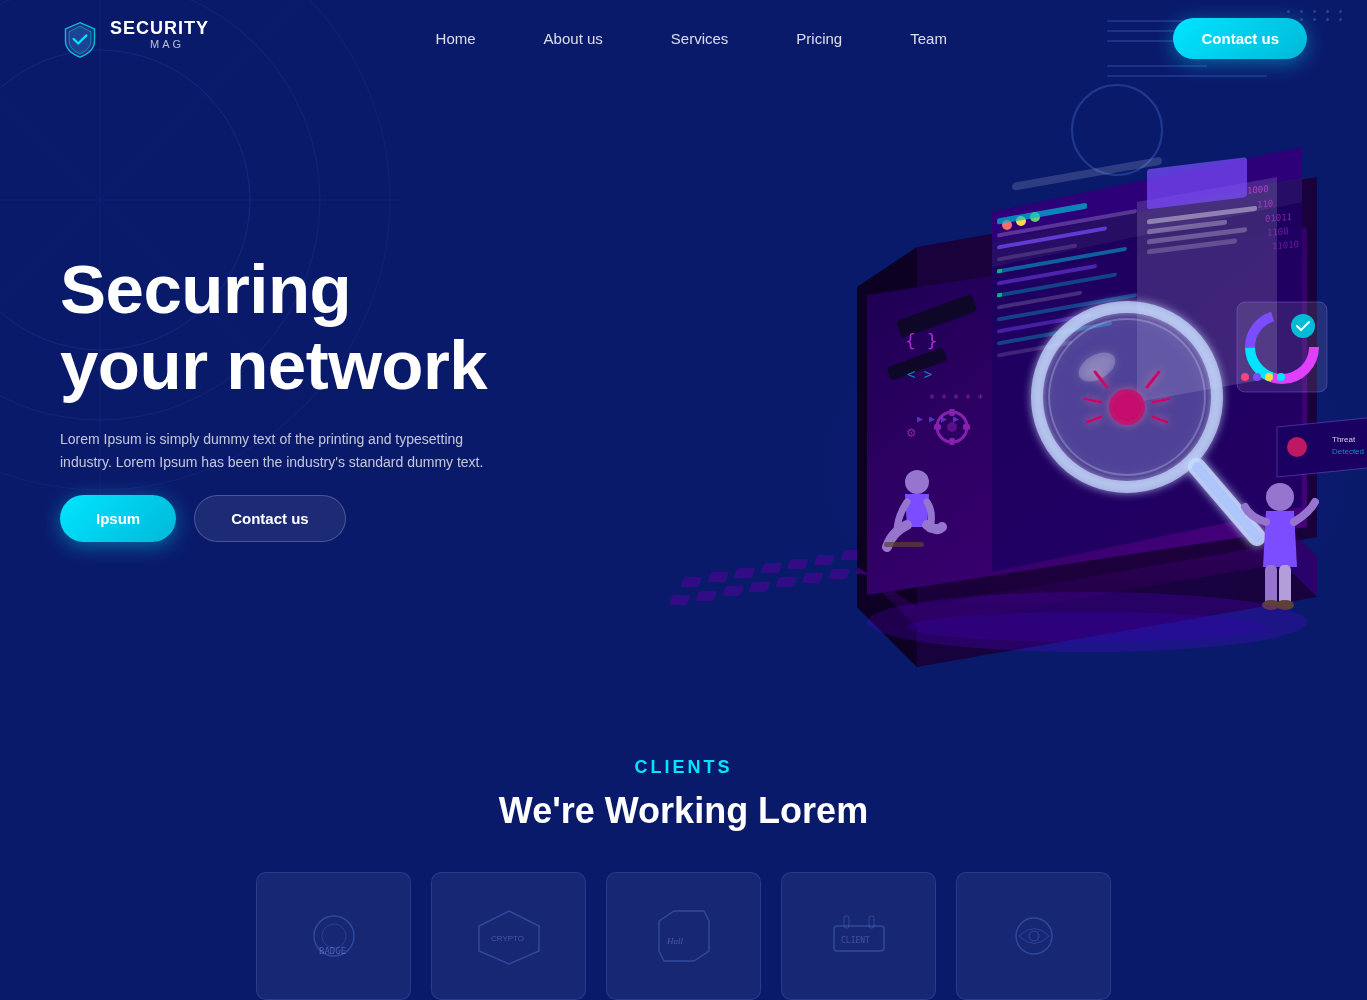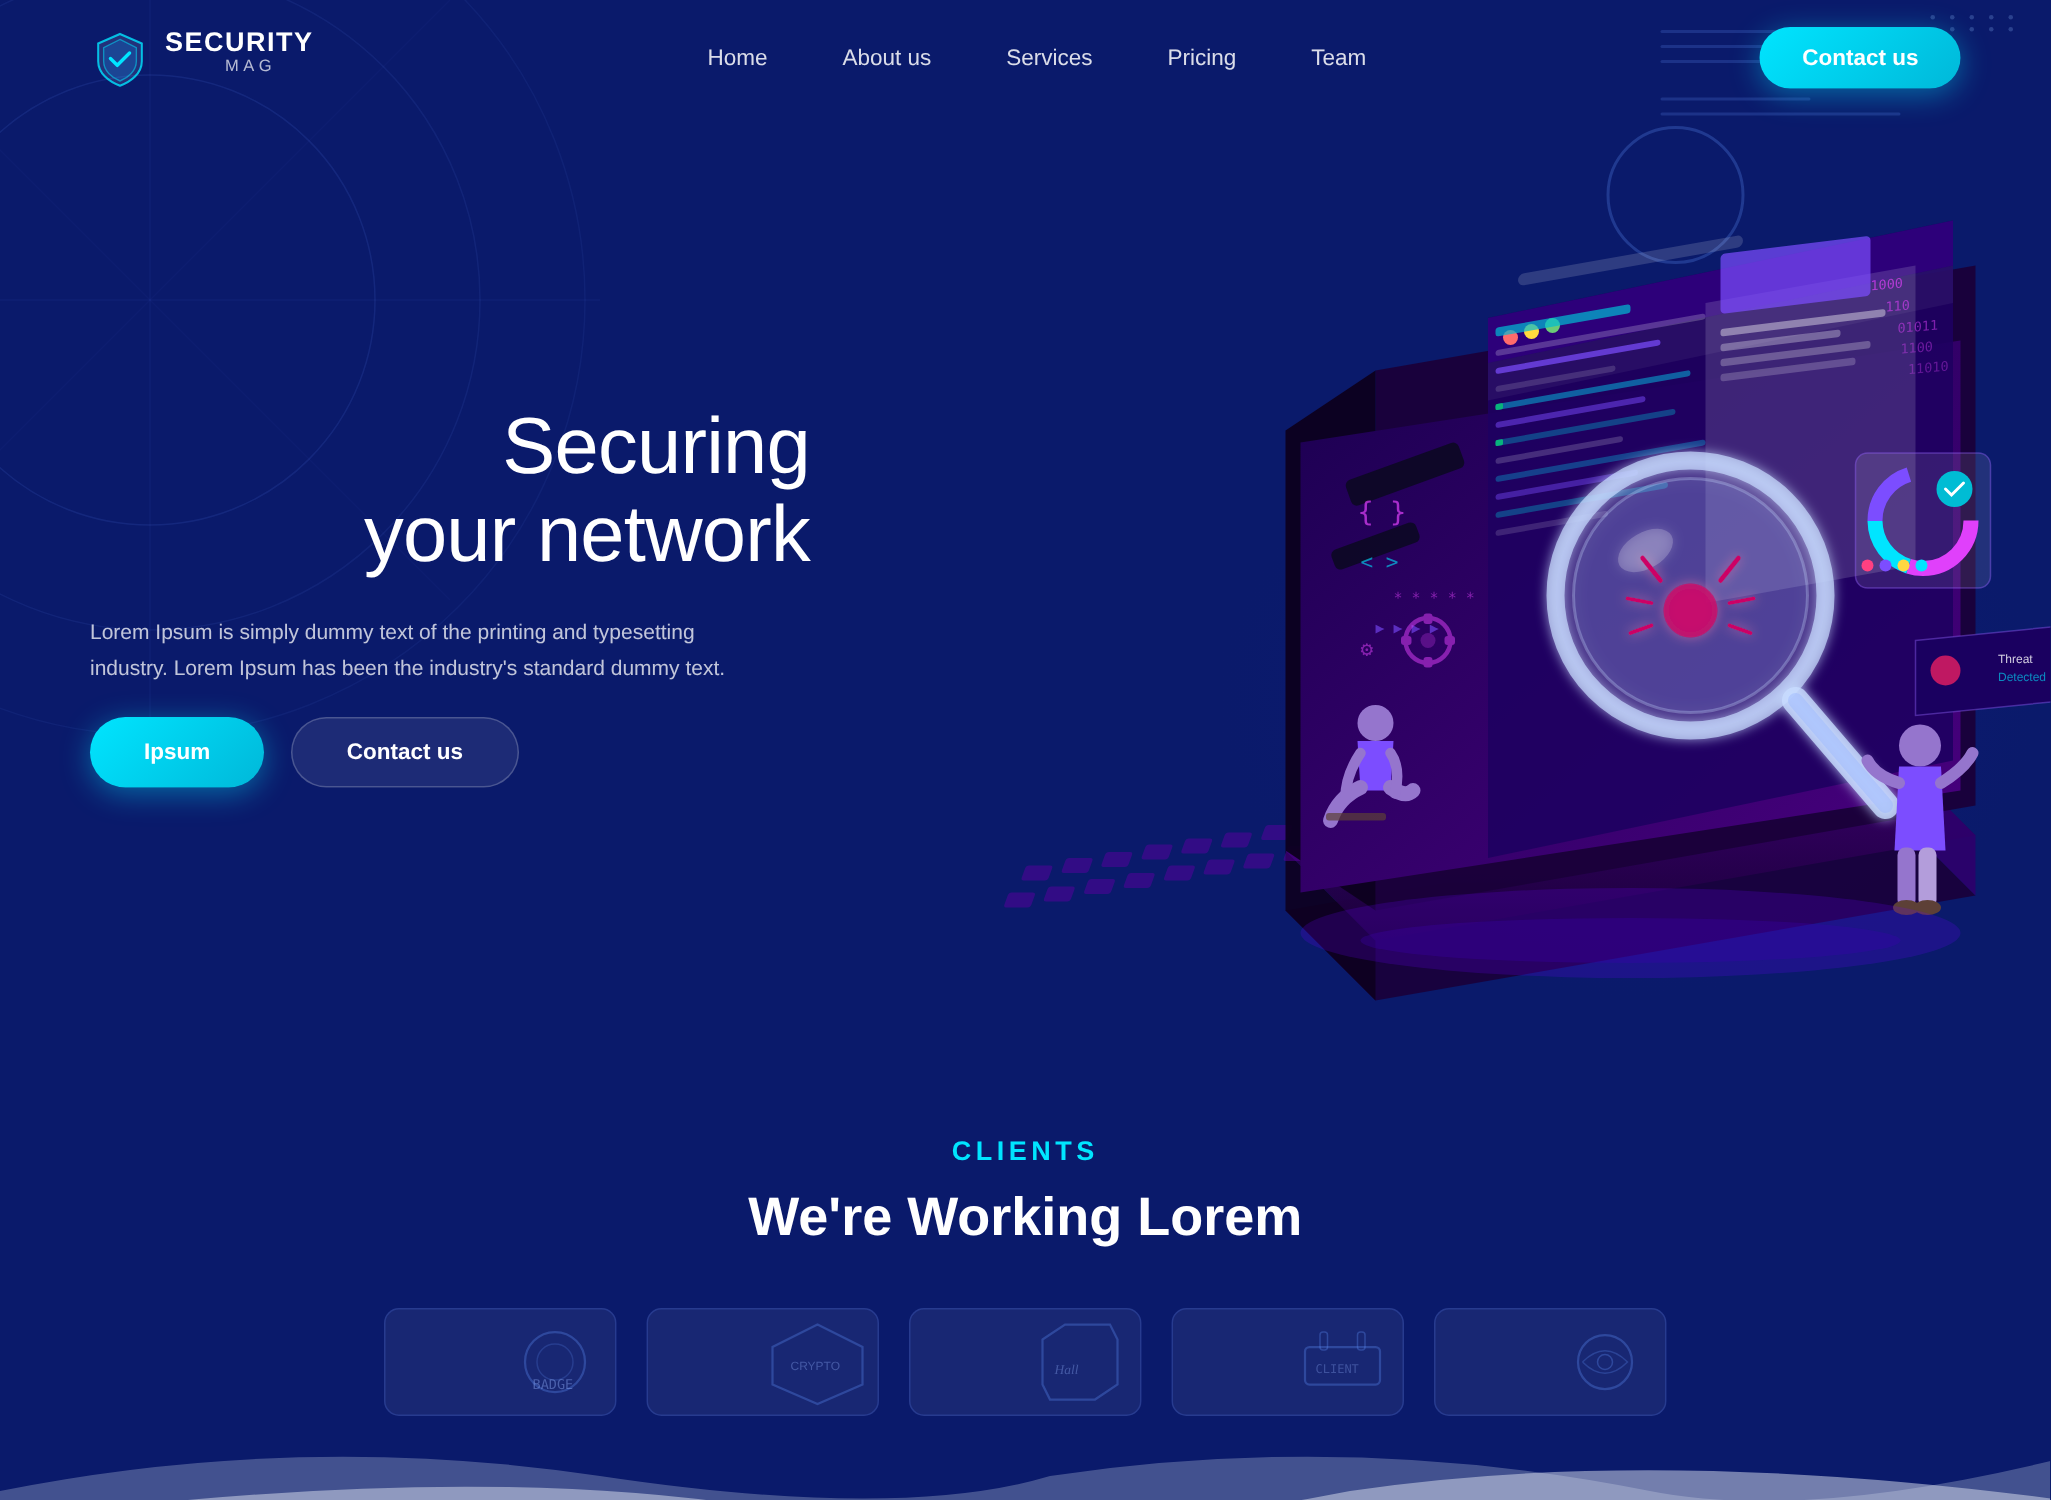--- a/index.html
+++ b/index.html
@@ -75,21 +75,21 @@
     .logo-sub {
       font-size: 11px;
       letter-spacing: 3px;
       color: rgba(255,255,255,0.7);
       margin-left: 40px;
     }
 
     .nav-links {
       display: flex;
       align-items: center;
-      gap: 50px;
+      gap: 68px;
       list-style: none;
     }
 
     .nav-links a {
       color: rgba(255,255,255,0.85);
       text-decoration: none;
       font-size: 15px;
       font-weight: 400;
       transition: color 0.2s;
     }
@@ -115,26 +115,25 @@
       min-height: 620px;
     }
 
     .hero-content {
       flex: 0 0 480px;
       z-index: 5;
       position: relative;
     }
 
     .hero-title {
-      font-size: 53px;
-      font-weight: 400;
+      font-size: 69px;
+      font-weight: 700;
       line-height: 1.1;
       margin-bottom: 24px;
       letter-spacing: -0.5px;
-      text-align: right;
     }
 
     .hero-desc {
       font-size: 14px;
       line-height: 1.7;
       color: rgba(255,255,255,0.75);
       max-width: 440px;
       margin-bottom: 20px;
     }
 
@@ -205,27 +204,27 @@
     }
 
     .clients-logos {
       display: flex;
       gap: 20px;
       justify-content: center;
     }
 
     .client-card {
       width: 155px;
-      height: 72px;
+      height: 128px;
       background: rgba(255,255,255,0.06);
       border: 1px solid rgba(100,140,255,0.2);
       border-radius: 10px;
       display: flex;
       align-items: center;
-      justify-content: flex-end;
+      justify-content: center;
     }
 
     
     .wave-container {
       position: relative;
       margin-top: -10px;
       height: 120px;
       overflow: hidden;
     }
 

